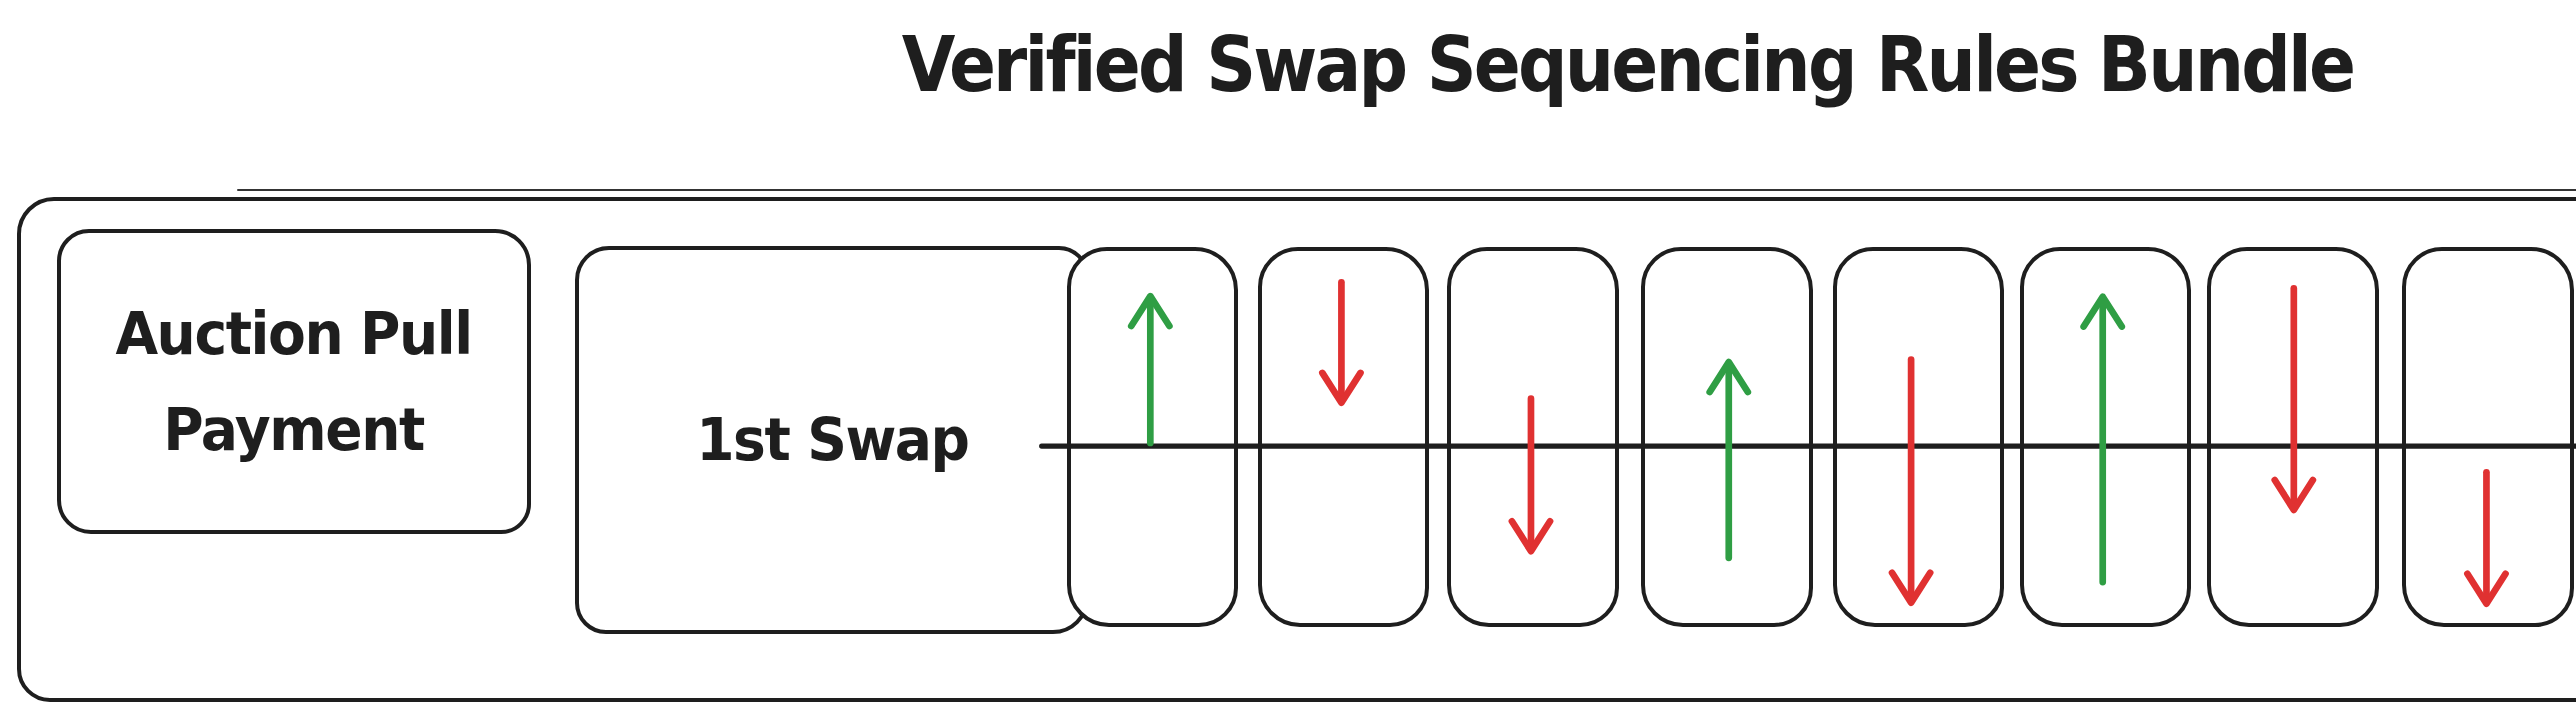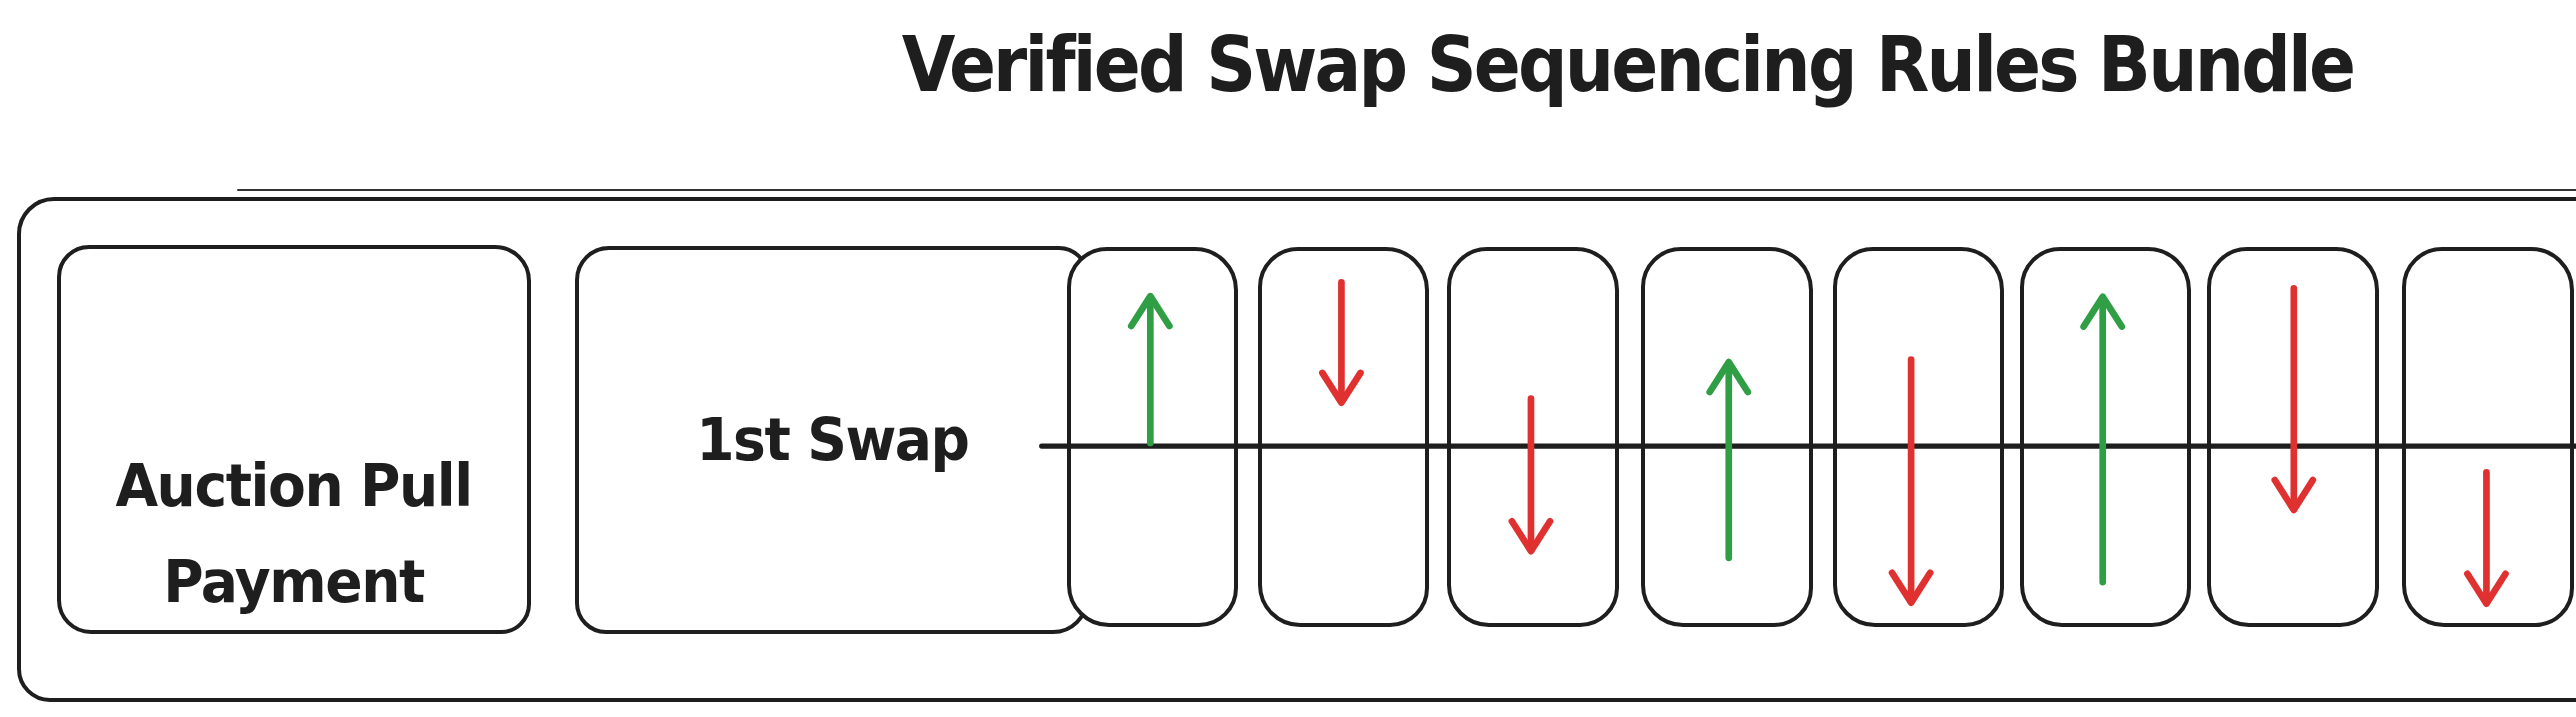--- a/index.html
+++ b/index.html
@@ -38,21 +38,21 @@
     left:237px;top:189px;width:2452px;height:2.1px;
     background:#1e1e1e;border-radius:1.5px;opacity:.9;
   }
   .bigbox{
     display:flex;align-items:center;justify-content:center;
     text-align:center;
     font-size:58px;font-weight:700;letter-spacing:-1.5px;
     line-height:96px;
   }
   .bigbox .lbl{transform:scaleX(.95);}
-  .auction{left:57px;top:245px;width:474px;height:389px;border-radius:32px 36px 30px 34px;align-items:flex-end;}
+  .auction{left:57px;top:229px;width:474px;height:305px;border-radius:32px 36px 30px 34px;}
   .swap{left:575px;top:246px;width:514px;height:388px;border-radius:34px 30px 36px 31px;}
   .slot{
     position:absolute;
     box-sizing:border-box;
     border:4.1px solid #1e1e1e;
     background:#ffffff;
     top:247px;height:380px;
     border-radius:40px 43px 39px 42px;
   }
   .overlay{

